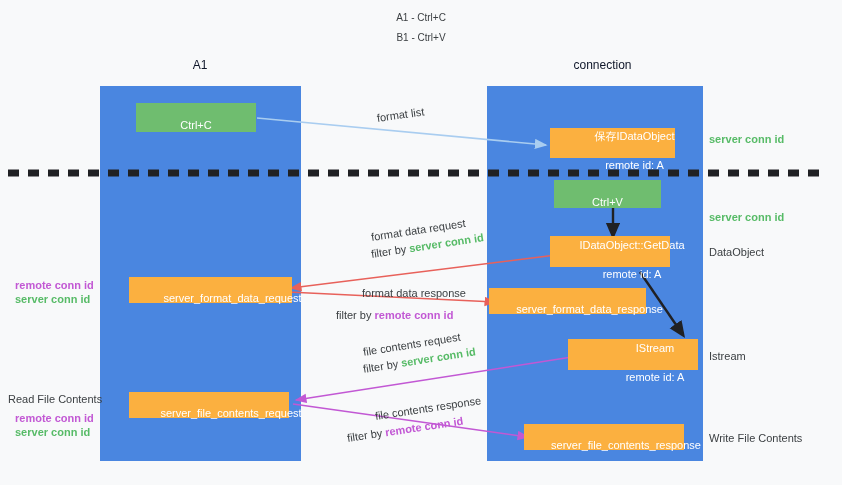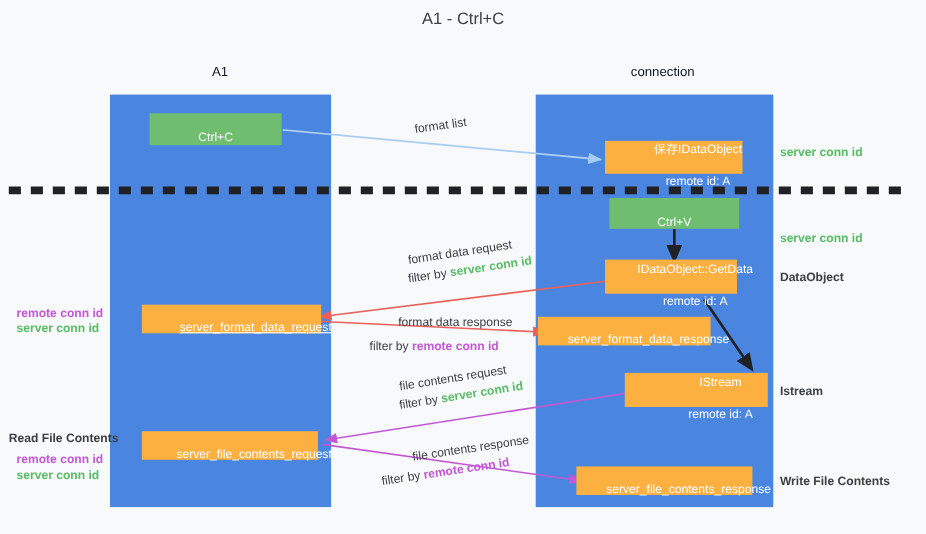--- a/index.html
+++ b/index.html
@@ -1,45 +1,46 @@
 <!DOCTYPE html>
 <html><head>
 <meta charset="utf-8">
 <style>
   html,body{margin:0;padding:0;background:#f8f9fa;}
   body{width:842px;height:485px;position:relative;overflow:hidden;
        font-family:"Liberation Sans","DejaVu Sans",sans-serif;
        color:#3c4043;-webkit-font-smoothing:antialiased;}
   .abs{position:absolute;}
-  #title{left:0;top:8px;width:842px;text-align:center;font-size:15px;line-height:20px;color:#3c4043;}
+  #title{left:0;top:8px;width:842px;text-align:center;font-size:10px;line-height:20px;color:#3c4043;}
   .colhdr{text-align:center;font-size:12px;line-height:15px;color:#0f172a;}
   .lane{background:#4a86e0;}
   .node{box-sizing:border-box;display:flex;align-items:center;justify-content:center;
         text-align:center;color:#ffffff;font-size:11px;line-height:13px;}
   .node.green{background:#6fbd6f;}
   .node.orange{background:#fbb040;padding-left:44px;}
   .node span{display:block;margin-top:16px;}
   .edgelbl{font-size:11px;line-height:14px;color:#3c4043;white-space:nowrap;}
   .g{color:#57bb67;font-weight:bold;}
   .m{color:#c258d4;font-weight:bold;}
-  .sidelbl{font-size:11px;line-height:15px;white-space:nowrap;font-weight:bold;}
+  .sidelbl{font-size:11px;line-height:15px;white-space:nowrap;}
   .sidelbl.green{color:#57bb67;font-weight:bold;}
   .sidelbl.plain{color:#3c4043;}
   .sidelbl.mag{color:#c258d4;font-weight:bold;}
   svg.overlay{position:absolute;left:0;top:0;width:842px;height:485px;pointer-events:none;}
   .rot-a{transform:rotate(-8.5deg);transform-origin:left top;}
   .rot-b{transform:rotate(-9deg);transform-origin:left top;}
   .rot-c{transform:rotate(-8deg);transform-origin:left top;}
   .rot-d{transform:rotate(-8.5deg);transform-origin:left top;}
 </style>
 </head>
 <body>
 
 <div class="abs" id="title">
   <div>A1 - Ctrl+C</div>
+  <div>B1 - Ctrl+V</div>
 </div>
 
 <div class="abs colhdr" style="left:120px;top:58px;width:160px;">
   <div>A1</div>
 </div>
 <div class="abs colhdr" style="left:515px;top:58px;width:175px;">
   <div>connection</div>
 </div>
 
 <div class="abs lane" style="left:100px;top:86px;width:201px;height:375px;"></div>
@@ -80,35 +81,35 @@
 
 <div class="abs node green" style="left:136px;top:103px;width:120px;height:29px;">
   <span>Ctrl+C</span>
 </div>
 
 <div class="abs node orange" style="left:550px;top:128px;width:125px;height:30px;flex-direction:column;">
   <span>保存IDataObject</span>
   <span>remote id: A</span>
 </div>
 
-<div class="abs node green" style="left:554px;top:180px;width:118px;height:28px;">
+<div class="abs node green" style="left:554px;top:180px;width:107px;height:28px;">
   <span>Ctrl+V</span>
 </div>
 
 <div class="abs node orange" style="left:550px;top:236px;width:120px;height:31px;flex-direction:column;">
   <span>IDataObject::GetData</span>
   <span>remote id: A</span>
 </div>
 
 <div class="abs node orange" style="left:568px;top:339px;width:130px;height:31px;flex-direction:column;">
   <span>IStream</span>
   <span>remote id: A</span>
 </div>
 
-<div class="abs node orange" style="left:129px;top:277px;width:163px;height:26px;text-decoration:underline;">
+<div class="abs node orange" style="left:129px;top:277px;width:163px;height:26px;">
   <span>server_format_data_request</span>
 </div>
 
 <div class="abs node orange" style="left:489px;top:288px;width:157px;height:26px;">
   <span>server_format_data_response</span>
 </div>
 
 <div class="abs node orange" style="left:129px;top:392px;width:160px;height:26px;">
   <span>server_file_contents_request</span>
 </div>

